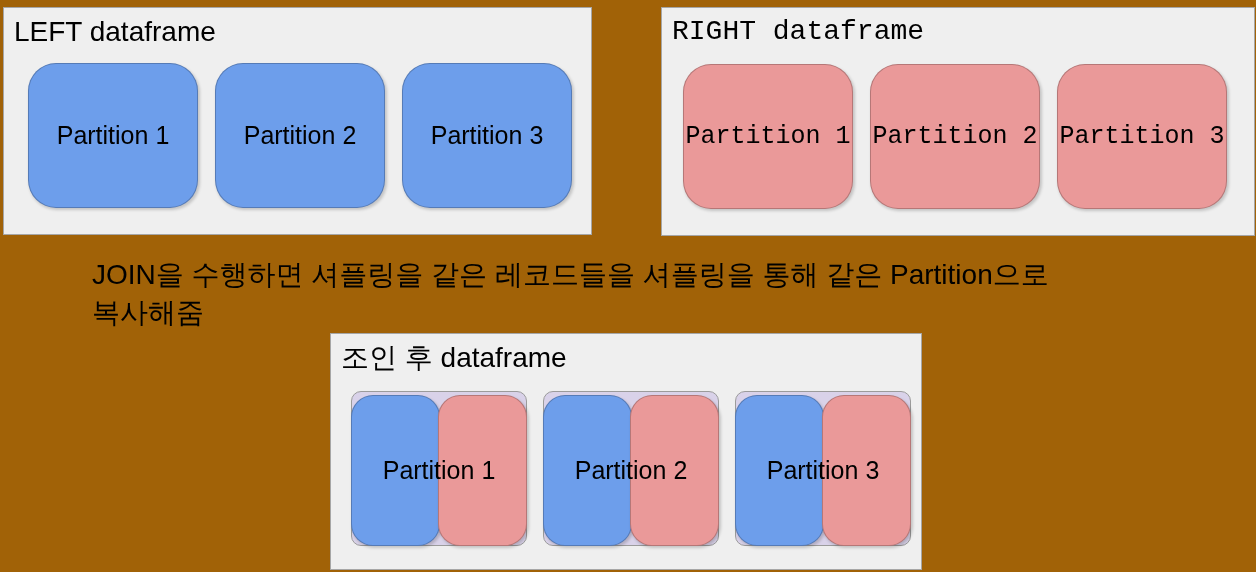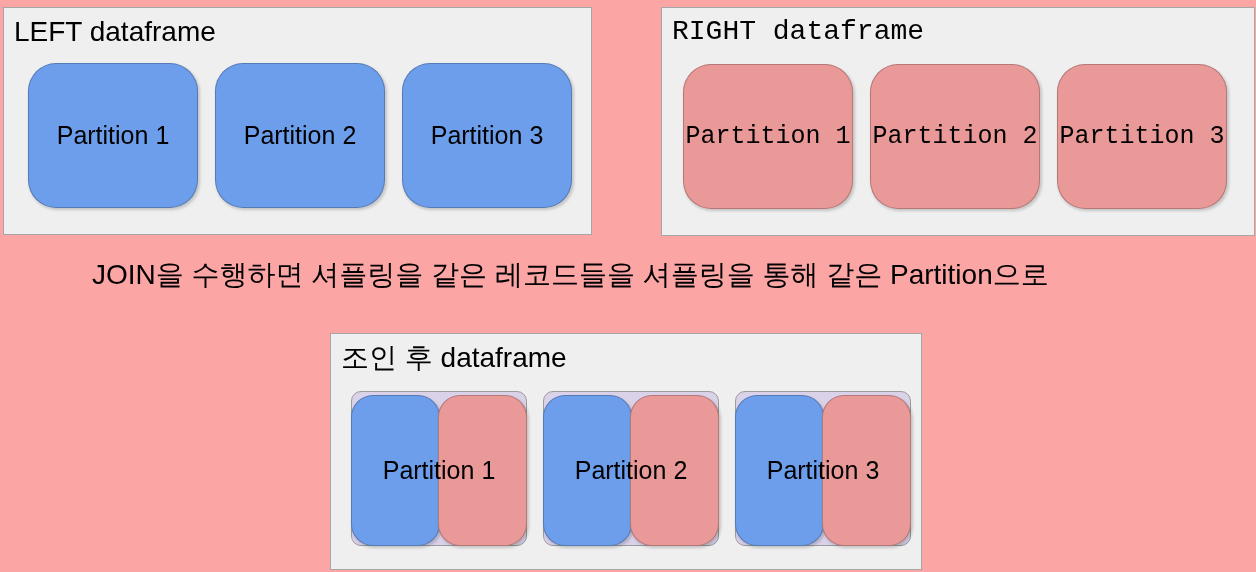--- a/index.html
+++ b/index.html
@@ -1,20 +1,20 @@
 <!DOCTYPE html>
 <html style="--left-partition: #6d9eeb; --right-partition: #ea9999; --joined-backing: #d9d2e9; --panel-bg: #efefef; --panel-border: #a6a6a6;"><head>
 <meta charset="utf-8">
 <style>
   html, body { margin: 0; padding: 0; background: #ffffff; }
   .canvas {
     position: relative;
     width: 1256px;
     height: 572px;
-    background: #fca5a5;
+    background: #a16207;
     overflow: hidden;
     font-family: "Liberation Sans", sans-serif;
     color: #000000;
   }
   .panel {
     position: absolute;
     background: var(--panel-bg, #efefef);
     border: 1px solid var(--panel-border, #a6a6a6);
     box-sizing: border-box;
   }
@@ -107,20 +107,21 @@
     <div class="panel-title">RIGHT dataframe</div>
     <div class="part-row">
       <div class="partition pink">Partition 1</div>
       <div class="partition pink">Partition 2</div>
       <div class="partition pink">Partition 3</div>
     </div>
   </section>
 
   <div class="caption">
     <div>JOIN을 수행하면 셔플링을 같은 레코드들을 셔플링을 통해 같은 Partition으로</div>
+    <div>복사해줌</div>
   </div>
 
   <section class="panel panel-joined">
     <div class="panel-title">조인 후 dataframe</div>
     <div class="part-row">
       <div class="pair">
         <div class="backing"></div>
         <div class="half blue-half"></div>
         <div class="half pink-half"></div>
         <div class="pair-label">Partition 1</div>

